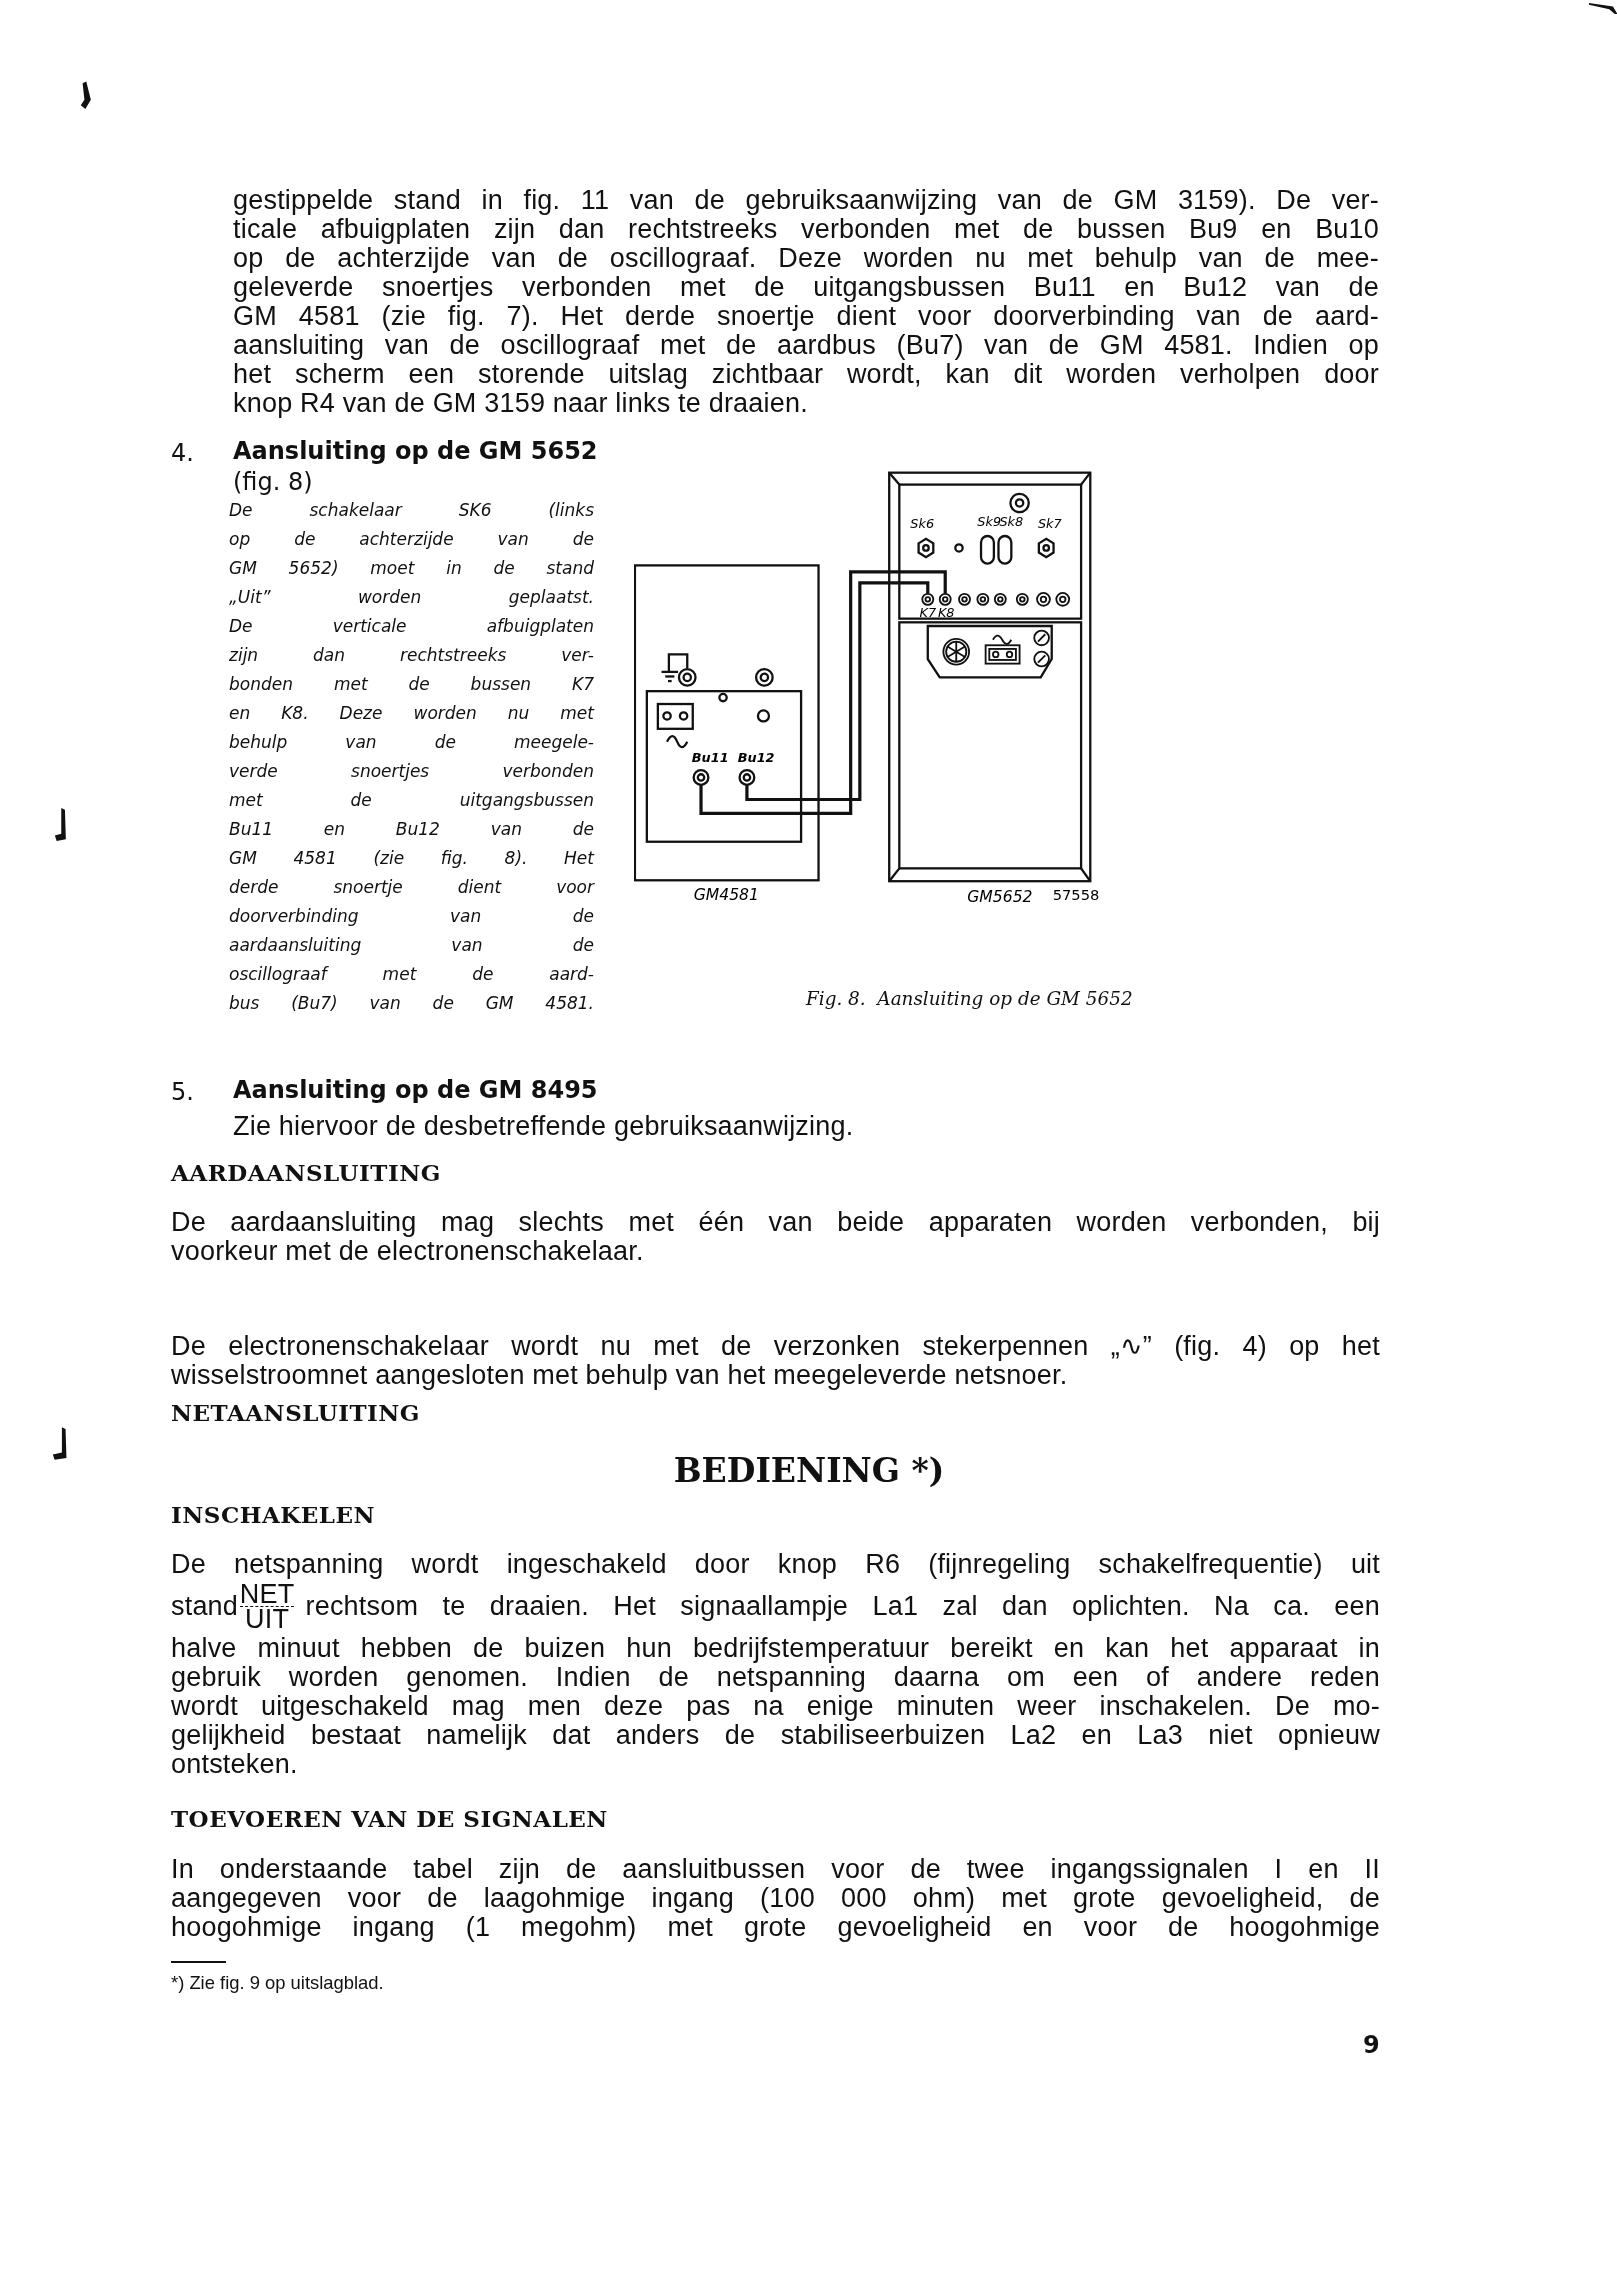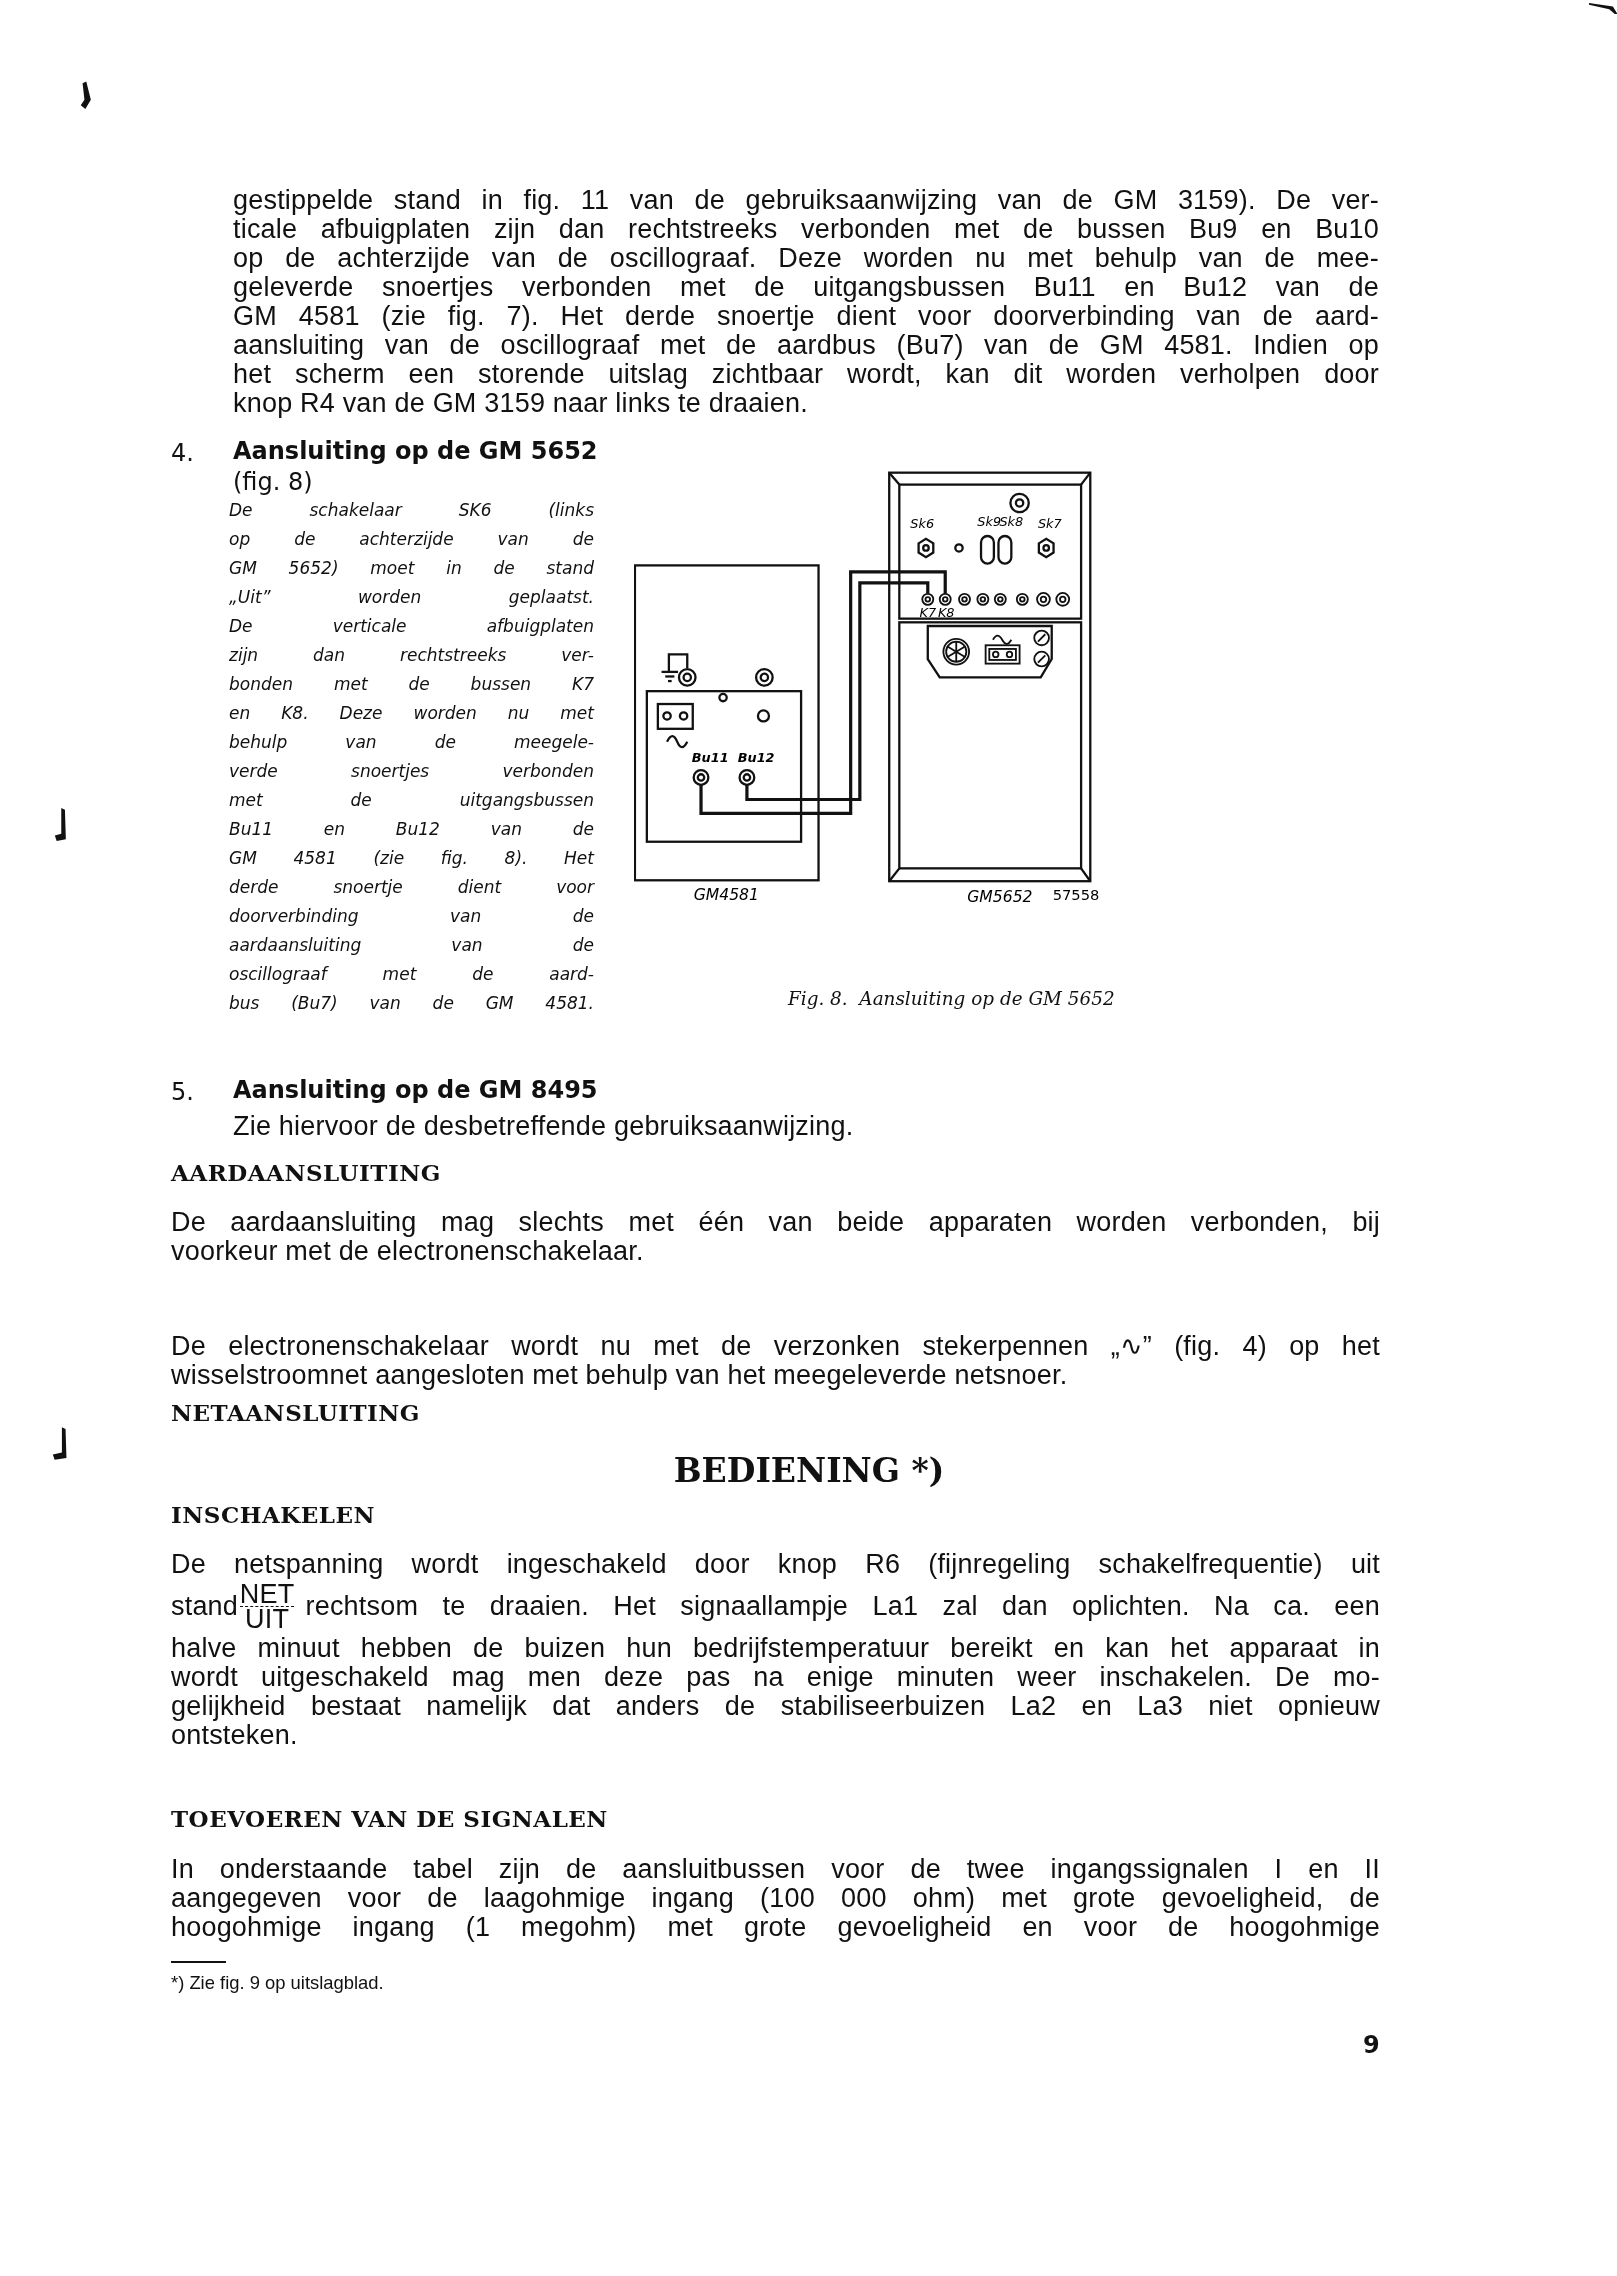--- a/index.html
+++ b/index.html
@@ -179,21 +179,21 @@
     <text x="374" y="63" font-size="14" font-style="italic">Sk9</text>
     <text x="398" y="63" font-size="14" font-style="italic">Sk8</text>
     <text x="440" y="65" font-size="14" font-style="italic">Sk7</text>
     <text x="311" y="162" font-size="14" font-style="italic">K7</text>
     <text x="331" y="162" font-size="14" font-style="italic">K8</text>
     <text x="65" y="470" font-size="17" font-style="italic">GM4581</text>
     <text x="363" y="473" font-size="17" font-style="italic">GM5652</text>
     <text x="456" y="470" font-size="16">57558</text>
   </svg>
 </div>
-<div class="abs caption" style="left:788px;top:988px;white-space:pre;">Fig. 8.  Aansluiting op de GM 5652</div>
+<div class="abs caption" style="left:806px;top:988px;white-space:pre;">Fig. 8.  Aansluiting op de GM 5652</div>
 
 <div class="abs num" style="left:171px;top:1078px;">5.</div>
 <div class="abs sec-title" style="left:233px;top:1076px;">Aansluiting op de GM 8495</div>
 <div class="abs body-text" style="left:233px;top:1112px;">Zie hiervoor de desbetreffende gebruiksaanwijzing.</div>
 
 <div class="abs heading" style="left:171px;top:1159px;">AARDAANSLUITING</div>
 <div class="abs body-text" style="left:171px;top:1208px;width:1209px;">
   <span class="line">De aardaansluiting mag slechts met één van beide apparaten worden verbonden, bij</span>
   <span class="line last">voorkeur met de electronenschakelaar.</span>
 </div>
@@ -213,20 +213,21 @@
     <span style="display:inline-flex;align-items:center;">
       <span>stand</span>
       <span style="display:inline-flex;flex-direction:column;align-items:center;line-height:24px;margin:0 11px 0 1.8px;">
         <span style="border-bottom:0.9px dashed #111;">NET</span>
         <span>UIT</span>
       </span>
     </span>
     <span style="flex:1;text-align:justify;text-align-last:justify;">rechtsom te draaien. Het signaallampje La1 zal dan oplichten. Na ca. een</span>
   </span>
   <span class="line">halve minuut hebben de buizen hun bedrijfstemperatuur bereikt en kan het apparaat in</span>
+  <span class="line">gebruik worden genomen. Indien de netspanning daarna om een of andere reden</span>
   <span class="line">wordt uitgeschakeld mag men deze pas na enige minuten weer inschakelen. De mo-</span>
   <span class="line">gelijkheid bestaat namelijk dat anders de stabiliseerbuizen La2 en La3 niet opnieuw</span>
   <span class="line last">ontsteken.</span>
 </div>
 
 <div class="abs heading" style="left:171px;top:1805px;text-align:right;">TOEVOEREN VAN DE SIGNALEN</div>
 <div class="abs body-text" style="left:171px;top:1855px;width:1209px;">
   <span class="line">In onderstaande tabel zijn de aansluitbussen voor de twee ingangssignalen I en II</span>
   <span class="line">aangegeven voor de laagohmige ingang (100 000  ohm) met grote gevoeligheid, de</span>
   <span class="line">hoogohmige ingang (1 megohm) met grote gevoeligheid en voor de hoogohmige</span>

